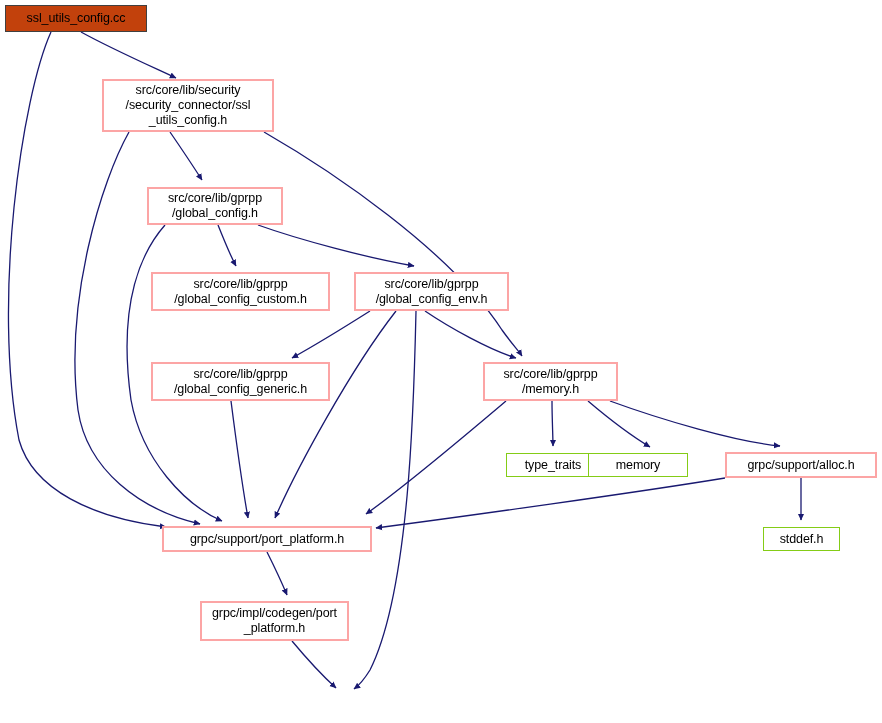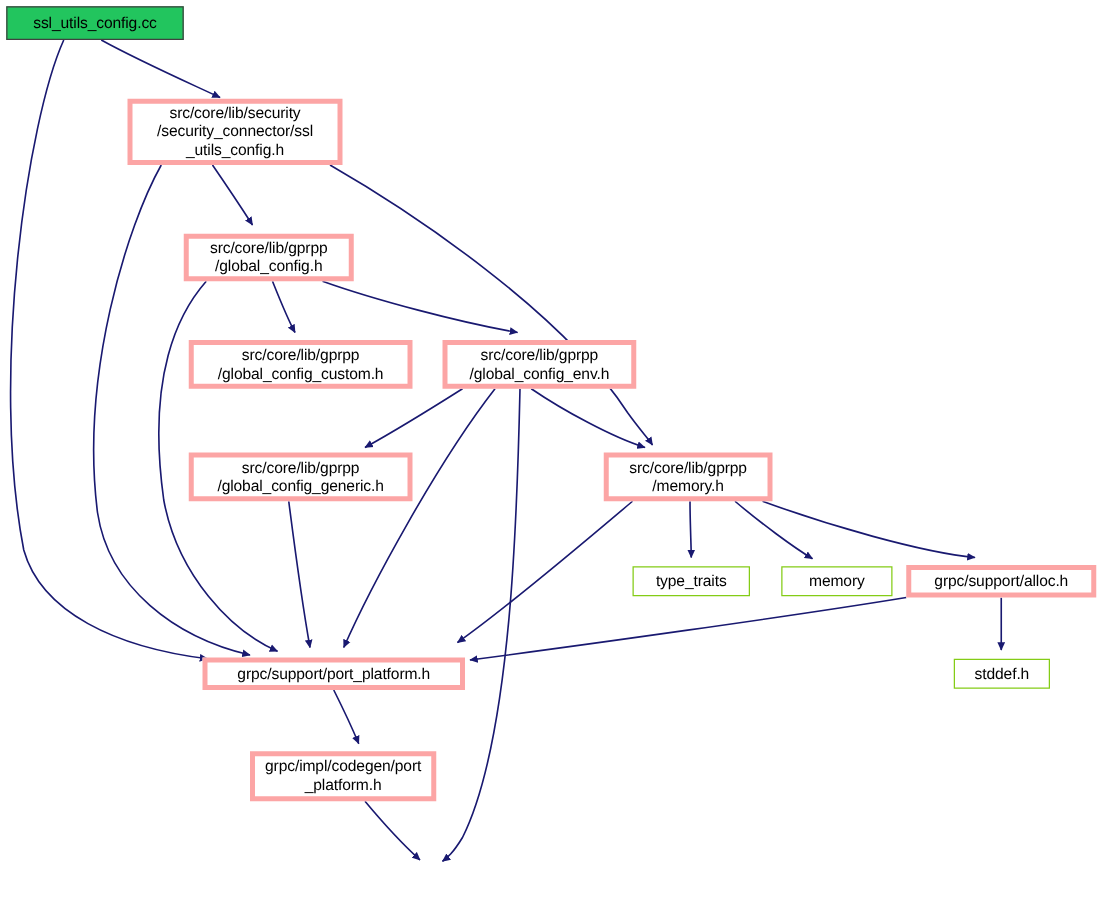--- a/index.html
+++ b/index.html
@@ -32,25 +32,25 @@
     text-align: center;
     line-height: 1.18;
     white-space: pre;
     color: #000000;
     background: #ffffff;
     border: 1px solid #000000;
     font-size: 12.5px;
     letter-spacing: -0.1px;
   }
   .node.root {
-    background: #22c55e;
+    background: #c2410c;
     border: 1px solid #404040;
   }
   .node.strong {
-    border: 4px solid #fca5a5;
+    border: 2px solid #fca5a5;
   }
   .node.weak {
     border: 1px solid #84cc16;
   }
 </style>
 </head>
 <body>
 
 <div id="graph-root" style="width: 882px; height: 723px; background: rgb(255, 255, 255);">
   <svg id="edge-layer" viewBox="0 0 882 723" width="882" height="723" xmlns="http://www.w3.org/2000/svg">
@@ -92,21 +92,21 @@
 /global_config.h</span></div>
       <div class="node strong" style="left: 151px; top: 272px; width: 179px; height: 39px;"><span>src/core/lib/gprpp
 /global_config_custom.h</span></div>
       <div class="node strong" style="left: 354px; top: 272px; width: 155px; height: 39px;"><span>src/core/lib/gprpp
 /global_config_env.h</span></div>
       <div class="node strong" style="left: 151px; top: 362px; width: 179px; height: 39px;"><span>src/core/lib/gprpp
 /global_config_generic.h</span></div>
       <div class="node strong" style="left: 483px; top: 362px; width: 135px; height: 39px;"><span>src/core/lib/gprpp
 /memory.h</span></div>
       <div class="node weak" style="left: 506px; top: 453px; width: 94px; height: 24px;"><span>type_traits</span></div>
-      <div class="node weak" style="left: 625px; top: 453px; width: 89px; height: 24px;"><span>memory</span></div>
+      <div class="node weak" style="left: 588px; top: 453px; width: 100px; height: 24px;"><span>memory</span></div>
       <div class="node strong" style="left: 725px; top: 452px; width: 152px; height: 26px;"><span>grpc/support/alloc.h</span></div>
       <div class="node weak" style="left: 763px; top: 527px; width: 77px; height: 24px;"><span>stddef.h</span></div>
       <div class="node strong" style="left: 162px; top: 526px; width: 210px; height: 26px;"><span>grpc/support/port_platform.h</span></div>
       <div class="node strong" style="left: 200px; top: 601px; width: 149px; height: 40px;"><span>grpc/impl/codegen/port
 _platform.h</span></div>
       <div class="node weak" style="left: 310px; top: 725px; width: 74px; height: 36px; font-weight: bold;"><span>stdint.h</span></div>
     </div>
 </div>
 
 </body></html>

